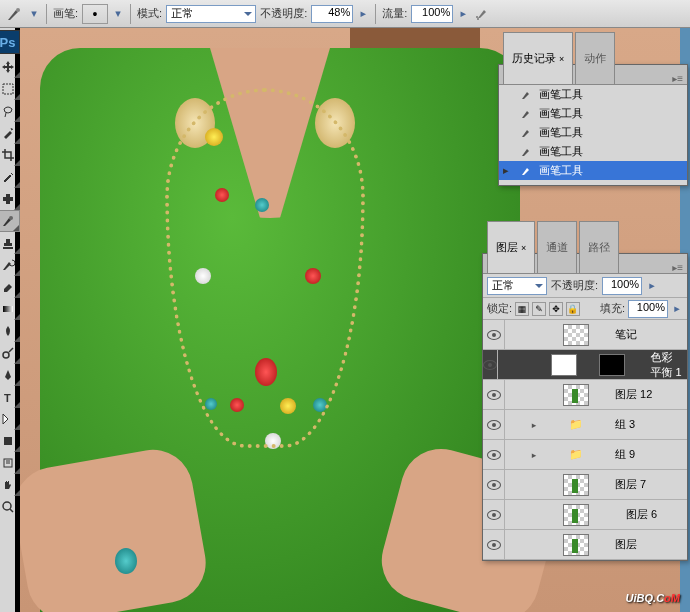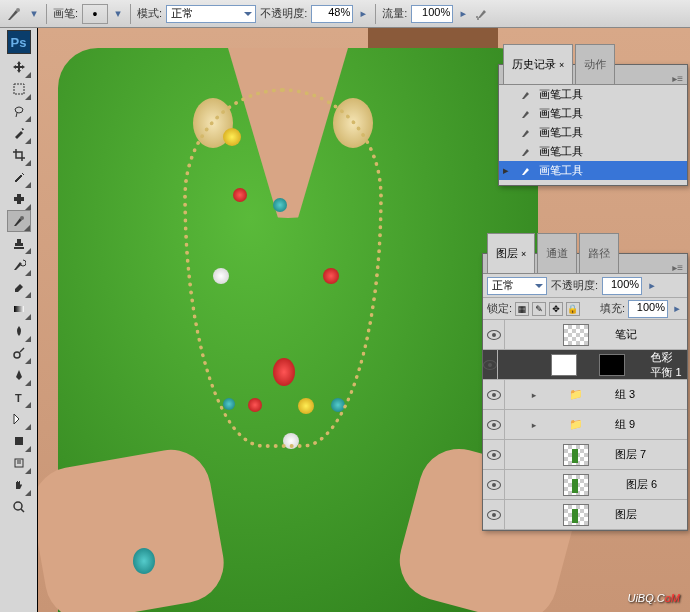--- a/index.html
+++ b/index.html
@@ -6,40 +6,40 @@
 body{width:690px;height:612px;background:#535353;overflow:hidden;position:relative}
 .options-bar{height:28px;background:linear-gradient(#e8e8e8,#d0d0d0);border-bottom:1px solid #888;display:flex;align-items:center;padding:0 4px;gap:4px}
 .options-bar .sep{width:1px;height:20px;background:#999;margin:0 2px}
 .tool-icon{width:20px;height:20px;display:flex;align-items:center;justify-content:center}
 .lbl{color:#333}
 .dropdown{background:#fff;border:1px solid #7a9bc4;height:18px;padding:0 16px 0 4px;position:relative;display:inline-flex;align-items:center}
 .dropdown::after{content:"";position:absolute;right:3px;top:6px;border:4px solid transparent;border-top-color:#4a6a9a}
 .num-input{background:#fff;border:1px solid #7a9bc4;height:18px;width:42px;padding:0 2px;text-align:right}
 .small-arrow{width:12px;height:18px;display:flex;align-items:center;justify-content:center;color:#4a6a9a}
 .main-area{position:relative;height:584px;display:flex}
-.toolbox{width:38px;background:#d6d6d6;border-right:1px solid #000000;display:flex;flex-direction:column;align-items:center;padding-top:2px}
+.toolbox{width:20px;background:#d6d6d6;border-right:5px solid #000000;display:flex;flex-direction:column;align-items:center;padding-top:2px}
 .toolbox .ps-logo{width:24px;height:24px;background:#0a3d6b;color:#6ab0e8;display:flex;align-items:center;justify-content:center;font-weight:bold;font-size:13px;border:1px solid #333;margin-bottom:2px}
 .toolbox .tool{width:24px;height:22px;display:flex;align-items:center;justify-content:center;color:#333;position:relative;cursor:pointer}
 .toolbox .tool.active{background:#b8b8b8;border:1px solid #888}
 .toolbox .tool .tri{position:absolute;right:0;bottom:0;border:3px solid transparent;border-right-color:#555;border-bottom-color:#555}
 .canvas{flex:1;position:relative;background:#5a8fb5;overflow:hidden}
 .photo{position:absolute;inset:0}
 .skin{position:absolute;background:#d8a585}
 .hair{position:absolute;background:#8a5a3a}
 .dress{position:absolute;background:#3a9a2a}
 .neckline{position:absolute;left:115px;top:40px;width:260px;height:380px}
 .bead{position:absolute;border-radius:50%}
 .gold{background:radial-gradient(#f5e5b5,#c5a555)}
 .red{background:radial-gradient(#f55,#a11)}
 .white{background:radial-gradient(#fff,#ccc)}
 .teal{background:radial-gradient(#5cc,#177)}
 .yellow{background:radial-gradient(#fe5,#c91)}
 .panel{position:absolute;background:#d6d6d6;border:1px solid #666;box-shadow:2px 2px 5px rgba(0,0,0,.3)}
 .panel-tabs{height:20px;background:#c0c0c0;display:flex;align-items:flex-end;padding-left:4px;gap:2px;border-bottom:1px solid #888}
-.panel-tabs .tab{padding:12px 8px;background:#c0c0c0;border:1px solid #888;border-bottom:none;cursor:pointer;color:#555}
+.panel-tabs .tab{padding:18px 8px;background:#c0c0c0;border:1px solid #888;border-bottom:none;cursor:pointer;color:#555}
 .panel-tabs .tab.active{background:#d6d6d6;color:#000}
 .panel-tabs .close{margin-left:auto;margin-right:4px;color:#666;cursor:pointer;font-size:10px}
 .history-list{height:100px;overflow-y:auto;background:#d6d6d6}
 .history-item{height:19px;display:flex;align-items:center;padding-left:20px;gap:6px;cursor:pointer}
 .history-item.active{background:#3875d7;color:#fff}
 .history-item .hicon{width:14px;height:14px;display:flex;align-items:center;justify-content:center}
 .history-item .arrow{position:absolute;left:4px;color:#333}
 .layers-panel{right:2px;top:225px;width:206px}
 .layers-opts{height:24px;display:flex;align-items:center;padding:0 4px;gap:4px;border-bottom:1px solid #aaa}
 .layers-lock{height:22px;display:flex;align-items:center;padding:0 4px;gap:3px;border-bottom:1px solid #aaa;font-size:10px}
@@ -49,21 +49,21 @@
 .layer-row.active{background:#404040;color:#fff}
 .eye-col{width:22px;height:100%;border-right:1px solid #b0b0b0;display:flex;align-items:center;justify-content:center}
 .eye{width:14px;height:10px;border:1px solid #555;border-radius:50%;position:relative}
 .eye::after{content:"";position:absolute;left:4px;top:2px;width:4px;height:4px;background:#555;border-radius:50%}
 .link-col{width:14px;display:flex;align-items:center;justify-content:center;color:#555;font-size:9px}
 .thumb{width:26px;height:22px;border:1px solid #777;background:#fff;flex-shrink:0}
 .thumb.checker{background:repeating-conic-gradient(#ccc 0 25%,#fff 0 50%) 0 0/8px 8px}
 .thumb.adj{display:flex;align-items:center;justify-content:center;font-size:14px}
 .thumb.black{background:#000}
 .thumb.folder{background:#d6d6d6;border:none;display:flex;align-items:center;justify-content:center;color:#888}
-.watermark{position:absolute;right:10px;bottom:6px;color:#fff;font-weight:normal;font-size:16px;font-style:italic;text-shadow:1px 1px 2px #000}
+.watermark{position:absolute;right:10px;bottom:6px;color:#fff;font-weight:bold;font-size:16px;font-style:italic;text-shadow:1px 1px 2px #000}
 .watermark .c{color:#f33}
 svg{display:block}
 </style>
 </head>
 <body>
 
 <div class="options-bar">
   <span class="tool-icon">
     <svg width="16" height="16">
         <path d="M2 14 L10 4 L12 6 L4 14 Z" fill="#555"></path>
@@ -362,20 +362,32 @@
           </span>
           <span class="link-col"></span>
           <span class="thumb adj" style="background:#fff">◐</span>
           <span class="thumb black"></span>
           <span style="margin-left:4px">色彩平衡 1</span>
         </div>
         <div class="layer-row">
           <span class="eye-col">
             <span class="eye"></span>
           </span>
+          <span class="link-col"></span>
+          <span class="thumb checker">
+            <svg width="26" height="22">
+              <rect x="8" y="4" width="6" height="14" fill="#3a8a2a"></rect>
+            </svg>
+          </span>
+          <span style="margin-left:4px">图层 12</span>
+        </div>
+        <div class="layer-row">
+          <span class="eye-col">
+            <span class="eye"></span>
+          </span>
           <span class="link-col">▸</span>
           <span class="thumb folder">📁</span>
           <span style="margin-left:4px">组 3</span>
         </div>
         <div class="layer-row">
           <span class="eye-col">
             <span class="eye"></span>
           </span>
           <span class="link-col">▸</span>
           <span class="thumb folder">📁</span>

